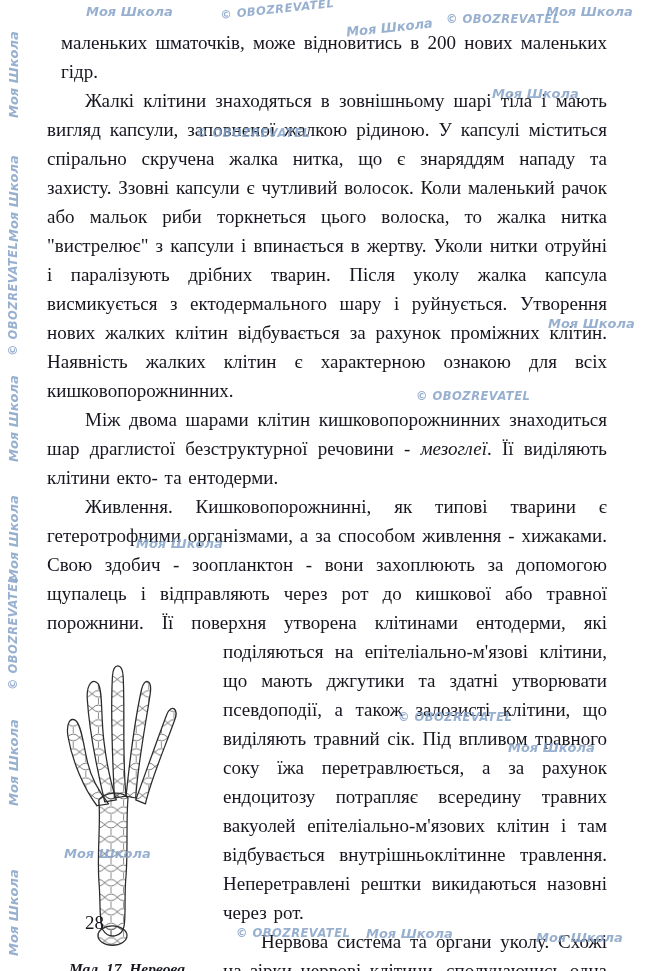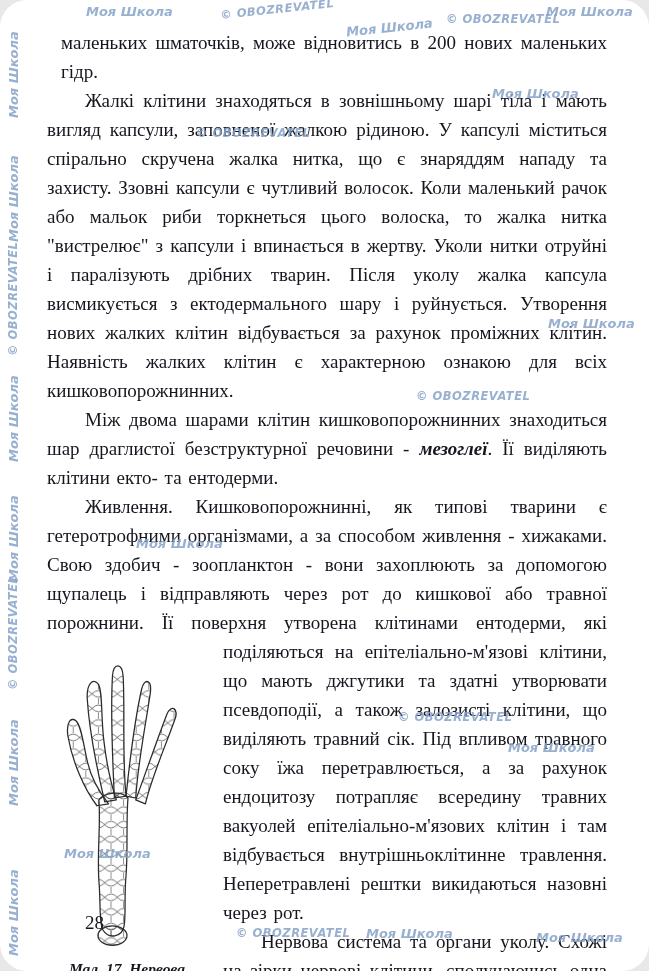--- a/index.html
+++ b/index.html
@@ -5,35 +5,34 @@
   * { margin:0; padding:0; box-sizing:border-box; }
   html,body { background:#e8e8e8; }
   .page {
     position:relative;
     width:649px; height:971px;
     background:#ffffff;
     font-family:"Liberation Serif", serif;
     color:#16161f;
     overflow:hidden;
     margin:0 auto;
-    border-radius:27px;
   }
   .content {
     position:absolute;
     left:47px; top:28px;
     width:560px;
     font-size:19px;
     line-height:29px;
     text-align:justify;
     word-spacing:2px;
   }
   .content p { text-indent:38px; }
   .content p.noindent { text-indent:0;margin-left:14px; }
   b.head { font-weight:normal; }
-  .it { font-style:italic;font-weight:bold; }
+  .it { font-style:italic; }
   .figure {
     float:left;
     width:160px;
     margin:6px 16px 0 0;
     text-indent:0;
     text-align:center;
   }
   .figure svg { display:block; margin:0 auto; }
   .caption {
     display:block;

